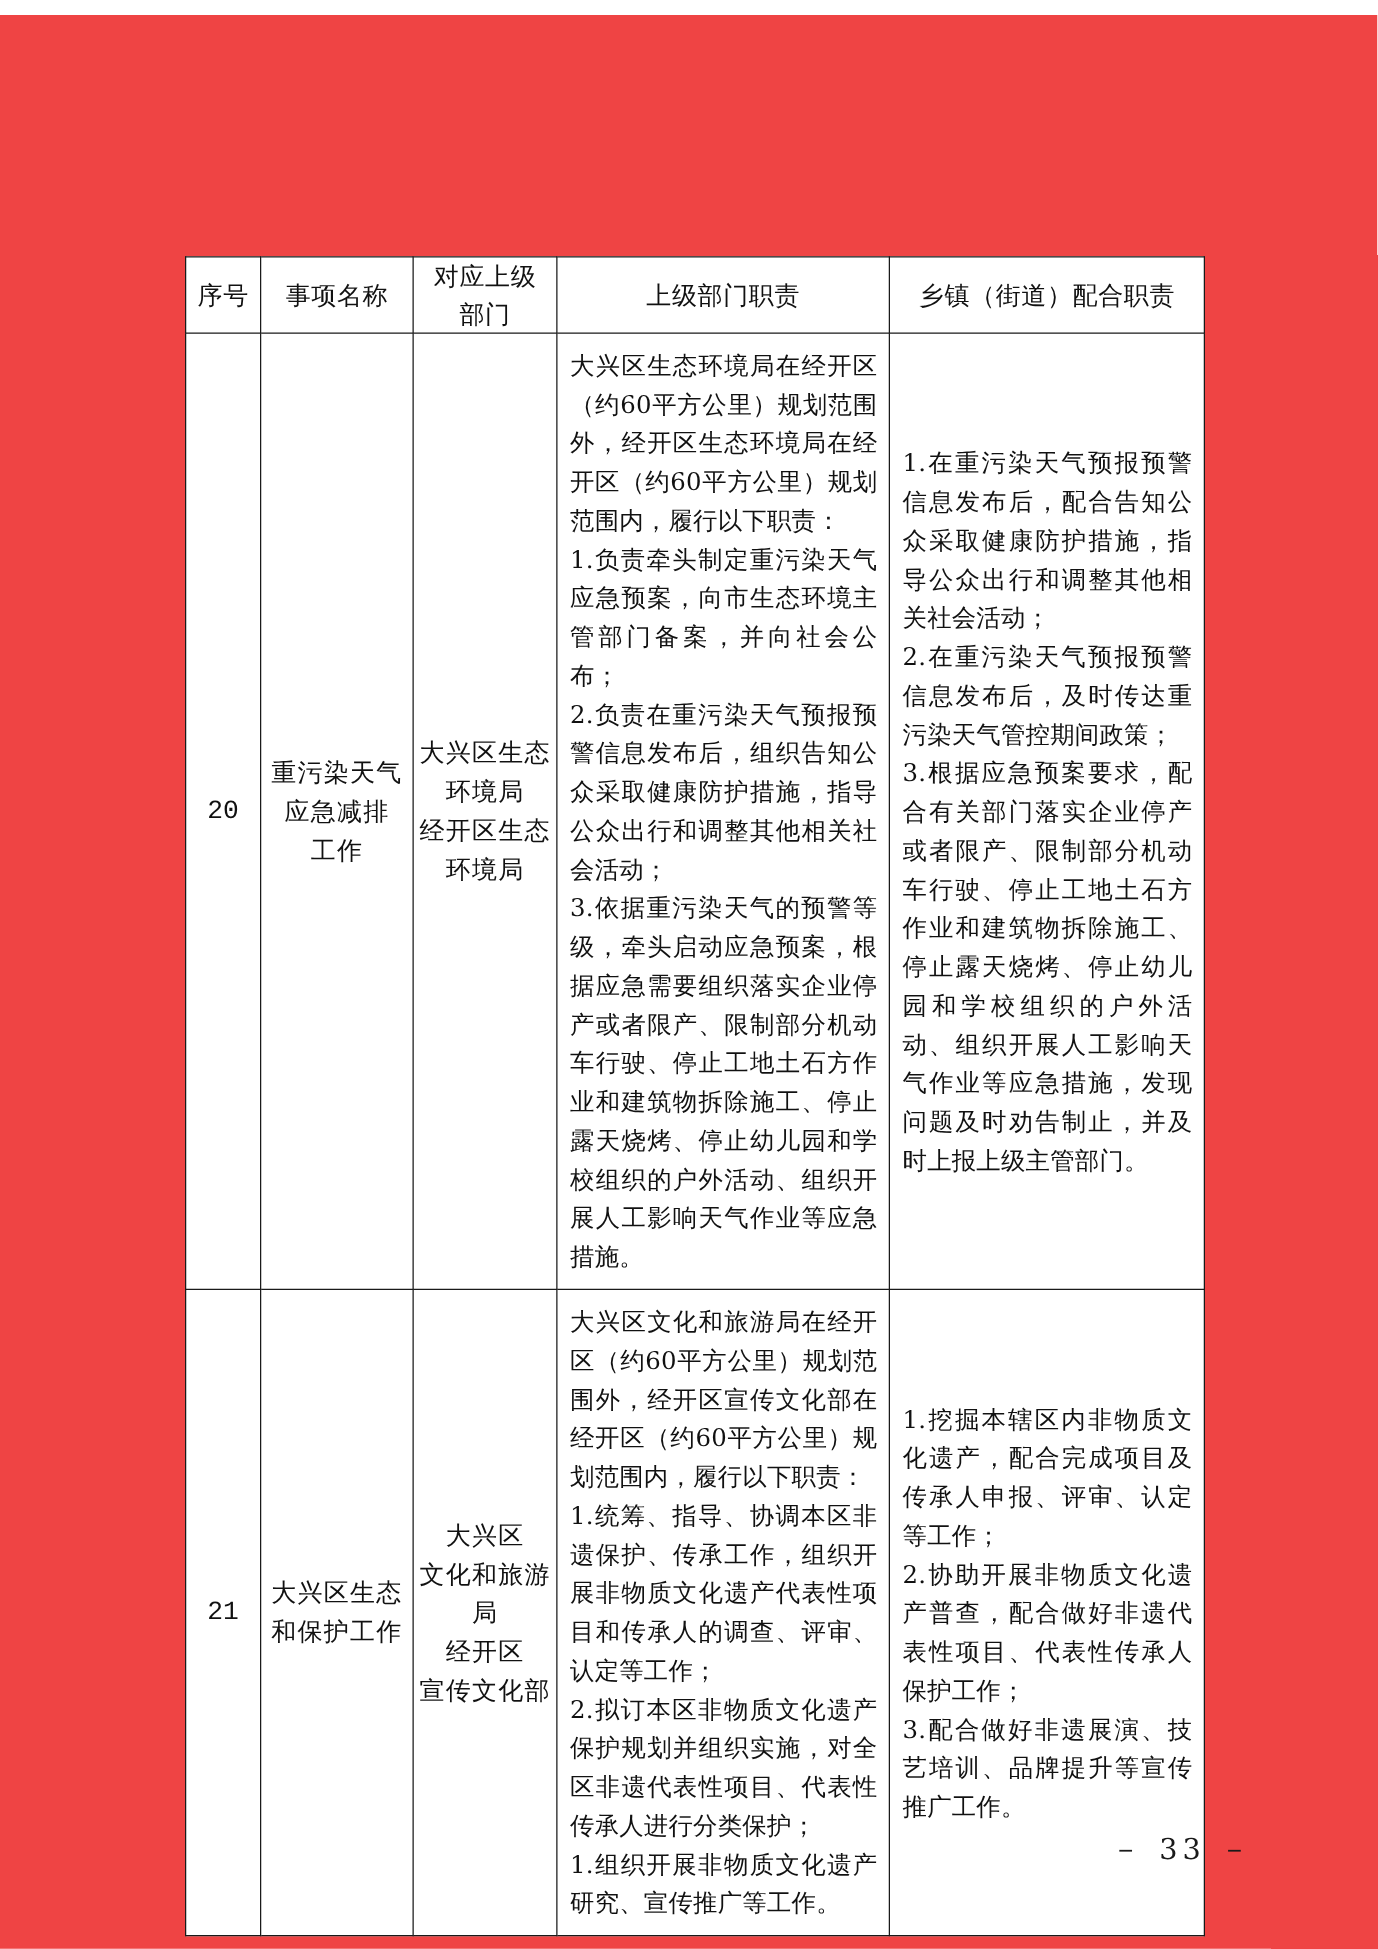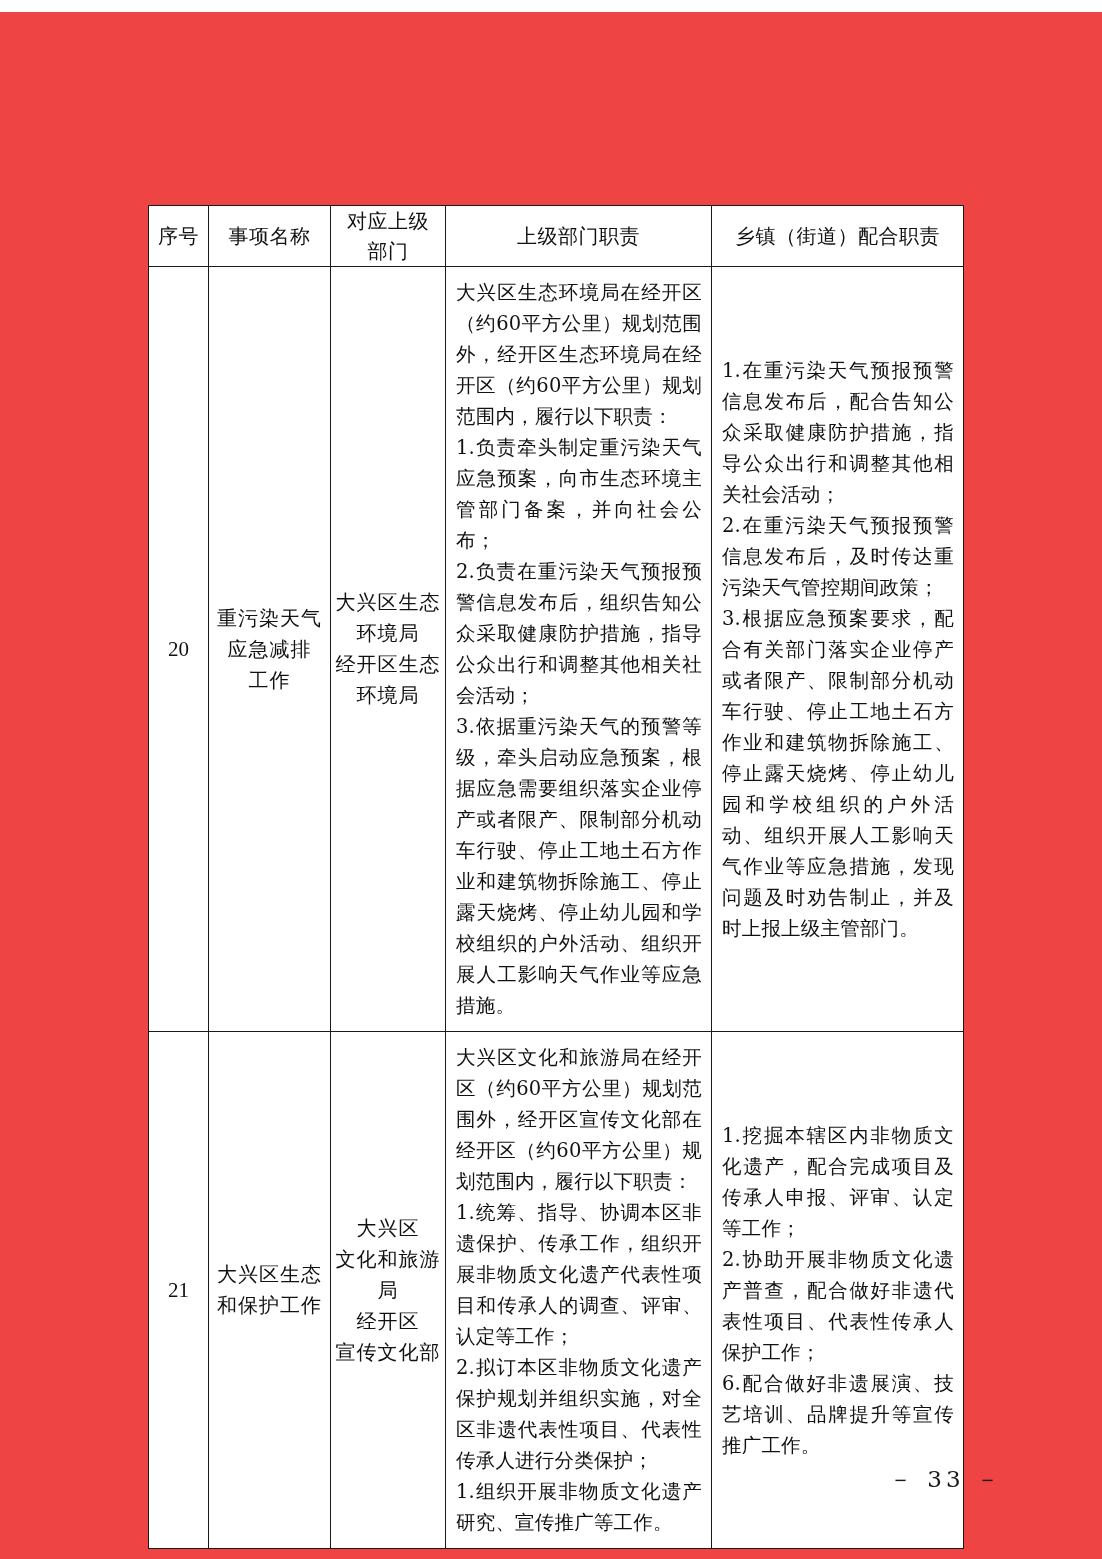--- a/index.html
+++ b/index.html
@@ -58,21 +58,21 @@
   }
   .hdr .hd-inner {
     display: block;
     padding: 2px 3px;
   }
 
   
   .cell-seq {
     text-align: center;
     font-size: 21px;
-    font-family: Liberation Serif, serif;
+    font-family: Liberation Mono, monospace;
   }
   .cell-name, .cell-dept {
     text-align: center;
     font-size: 20px;
     line-height: 31px;
     letter-spacing: 1px;
     padding: 4px 4px !important;
   }
   .cell-sup, .cell-town {
     font-size: 19.5px;
@@ -184,21 +184,21 @@
         </td>
         <td class="cell-sup">
           <span class="para">大兴区文化和旅游局在经开区（约60平方公里）规划范围外，经开区宣传文化部在经开区（约60平方公里）规划范围内，履行以下职责：</span>
           <span class="para">1.统筹、指导、协调本区非遗保护、传承工作，组织开展非物质文化遗产代表性项目和传承人的调查、评审、认定等工作；</span>
           <span class="para">2.拟订本区非物质文化遗产保护规划并组织实施，对全区非遗代表性项目、代表性传承人进行分类保护；</span>
           <span class="para">1.组织开展非物质文化遗产研究、宣传推广等工作。</span>
         </td>
         <td class="cell-town">
           <span class="para">1.挖掘本辖区内非物质文化遗产，配合完成项目及传承人申报、评审、认定等工作；</span>
           <span class="para">2.协助开展非物质文化遗产普查，配合做好非遗代表性项目、代表性传承人保护工作；</span>
-          <span class="para">6.配合做好非遗展演、技艺培训、品牌提升等宣传推广工作。</span>
+          <span class="para">3.配合做好非遗展演、技艺培训、品牌提升等宣传推广工作。</span>
         </td>
       </tr>
     </tbody>
   </table>
 
   <div class="page-number">
     <span class="pn-wrap">－ 33 －</span>
   </div>
 
 </div>

